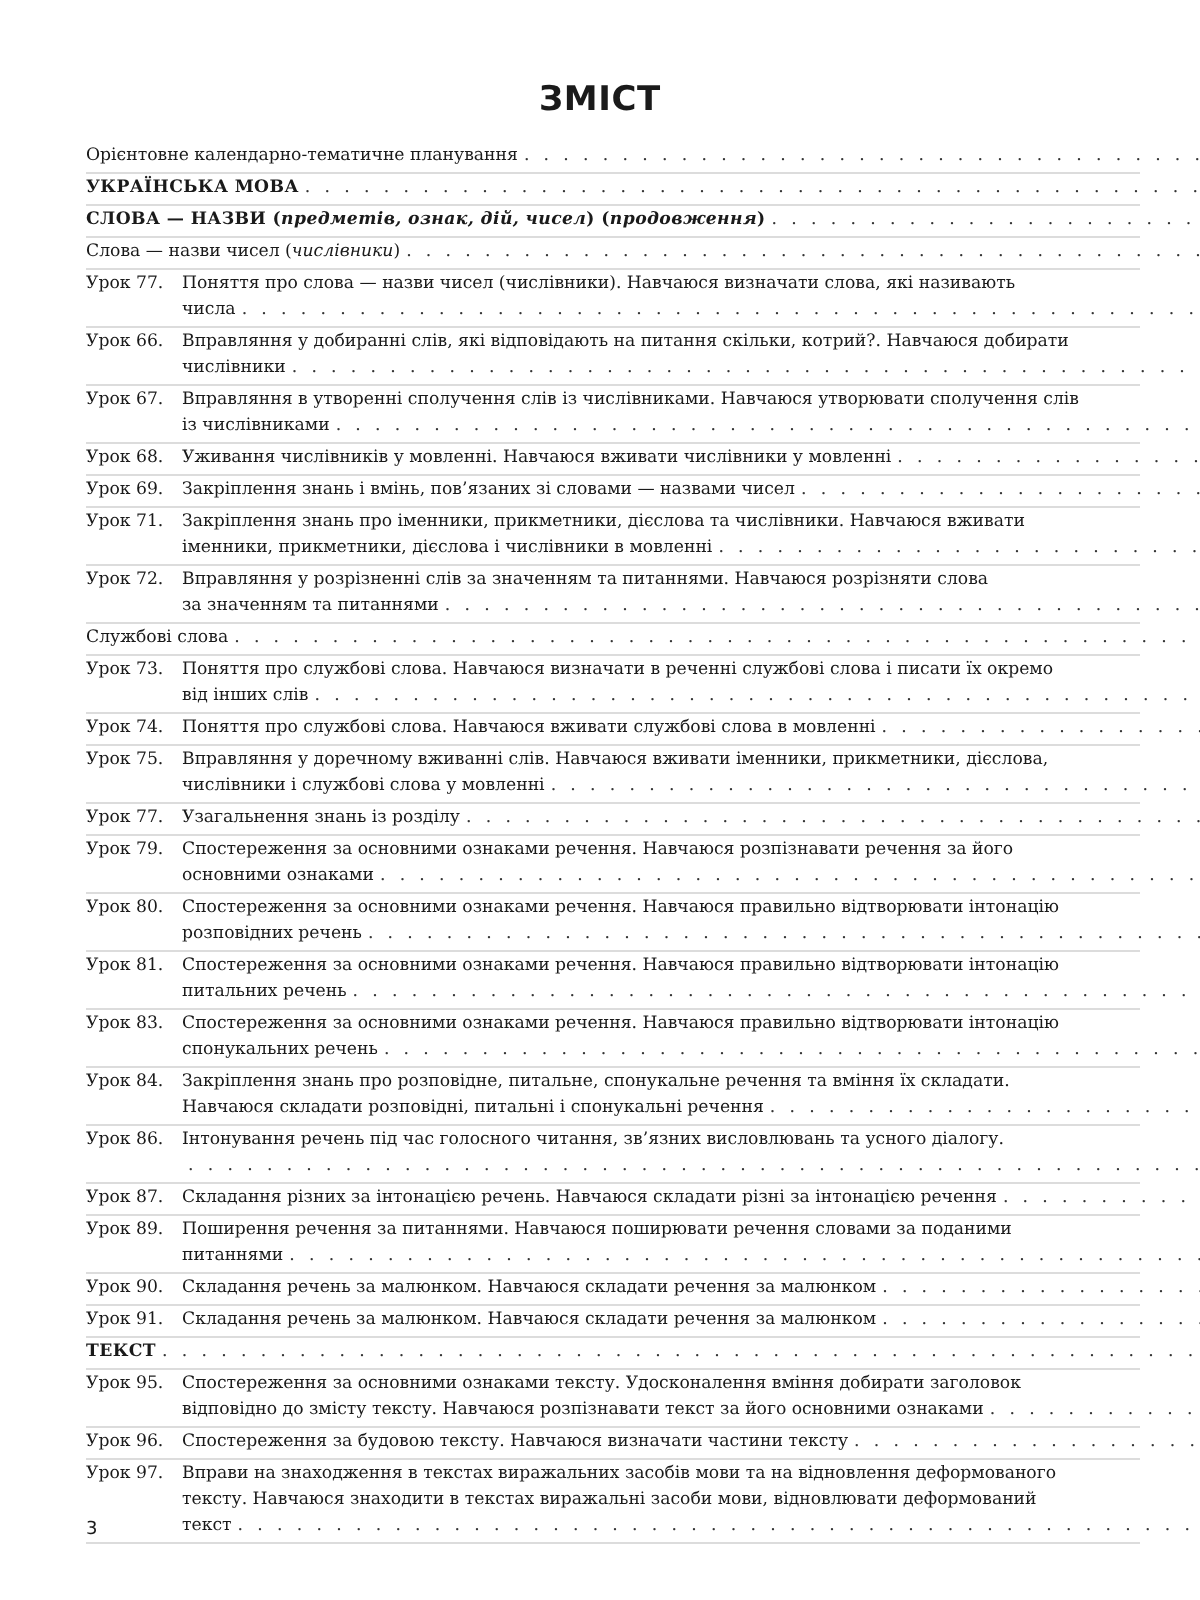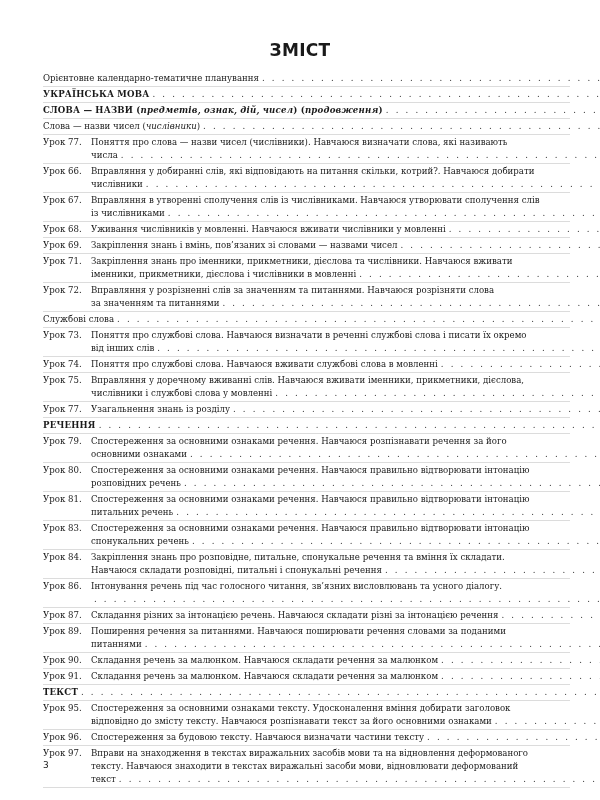--- a/index.html
+++ b/index.html
@@ -189,28 +189,20 @@
     </div>
     <div class="row lesson">
       <span class="num">Урок 77.</span>
       <div class="body">
         <div class="line">
           <span class="txt">Узагальнення знань із розділу</span>
           <span class="dots"></span>
         </div>
       </div>
     </div>
-    <div class="row section upper">
-      <div class="body">
-        <div class="line">
-          <span class="txt"><span>РЕЧЕННЯ</span></span>
-          <span class="dots"></span>
-        </div>
-      </div>
-    </div>
     <div class="row lesson">
       <span class="num">Урок 79.</span>
       <div class="body">
         <div class="line">
           <span class="txt">Спостереження за основними ознаками речення. Навчаюся розпізнавати речення за його</span>
         </div>
         <div class="line">
           <span class="txt">основними ознаками</span>
           <span class="dots"></span>
         </div>

